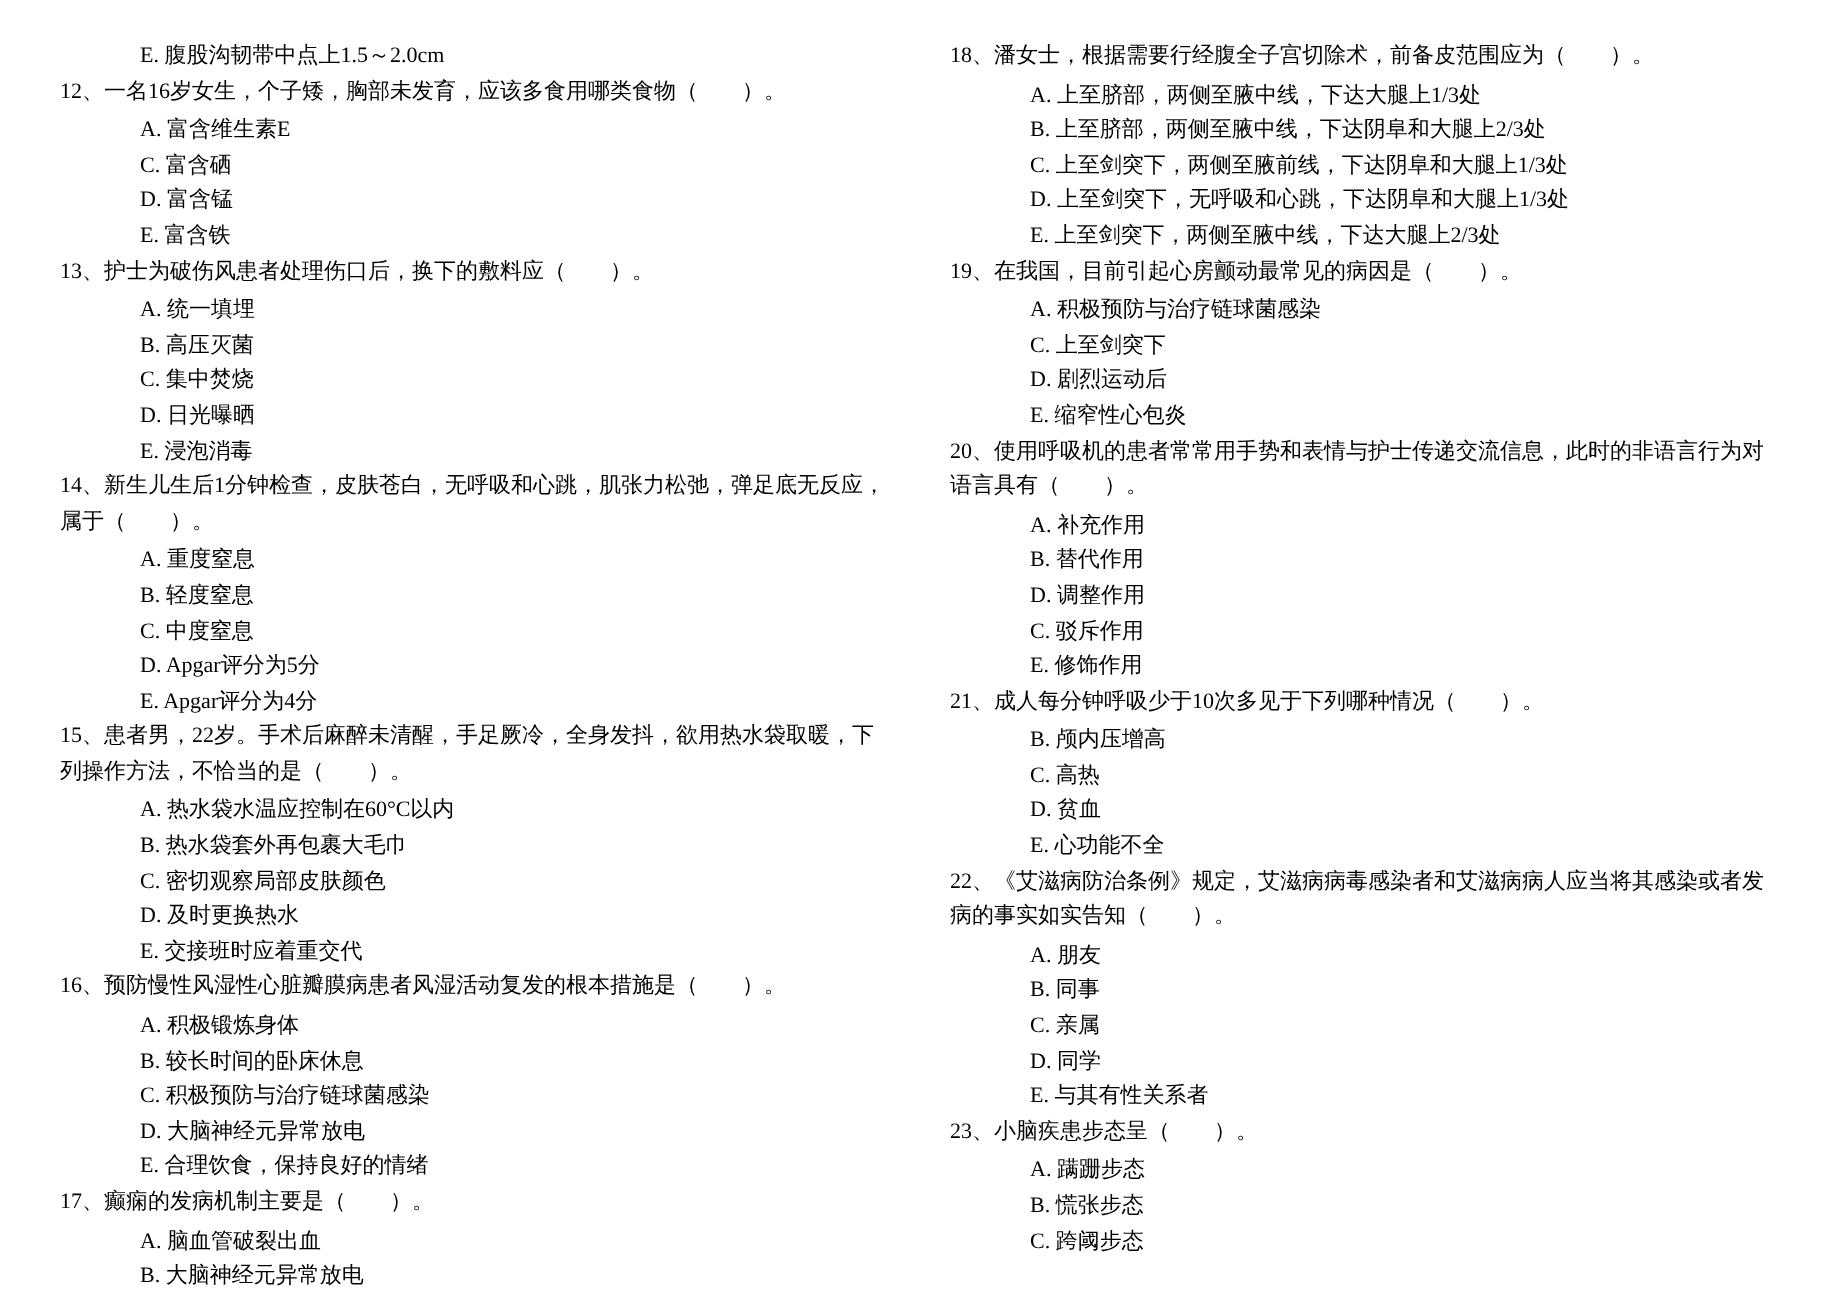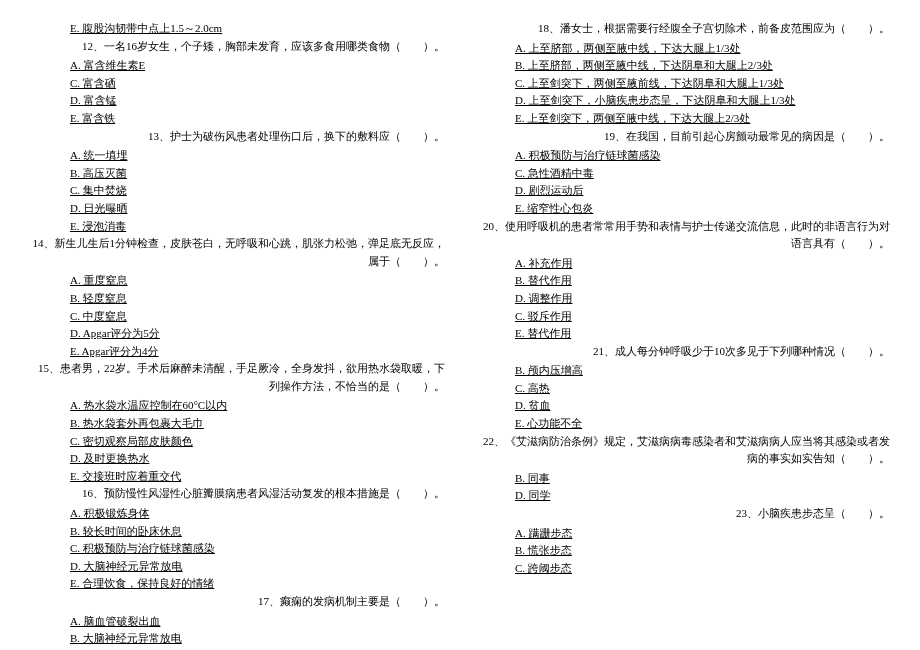--- a/index.html
+++ b/index.html
@@ -16,25 +16,23 @@
   .columns {
     display: flex;
     gap: 30px;
   }
   .col {
     flex: 1;
     min-width: 0;
   }
   .q {
     margin-bottom: 2px;
-    text-align: right;
   }
   .opt {
     padding-left: 40px;
-    text-decoration: underline;
   }
 </style>
 </head>
 <body>
 
 <div class="columns">
   <div class="col">
     <div class="opt">E. 腹股沟韧带中点上1.5～2.0cm</div>
     <div class="q">12、一名16岁女生，个子矮，胸部未发育，应该多食用哪类食物（　　）。</div>
     <div class="opt">A. 富含维生素E</div>
@@ -69,40 +67,43 @@
     <div class="opt">A. 脑血管破裂出血</div>
     <div class="opt">B. 大脑神经元异常放电</div>
 
   </div>
 
   <div class="col">
     <div class="q">18、潘女士，根据需要行经腹全子宫切除术，前备皮范围应为（　　）。</div>
     <div class="opt">A. 上至脐部，两侧至腋中线，下达大腿上1/3处</div>
     <div class="opt">B. 上至脐部，两侧至腋中线，下达阴阜和大腿上2/3处</div>
     <div class="opt">C. 上至剑突下，两侧至腋前线，下达阴阜和大腿上1/3处</div>
-    <div class="opt">D. 上至剑突下，小脑疾患步态呈，下达阴阜和大腿上1/3处</div>
+    <div class="opt">D. 上至剑突下，无呼吸和心跳，下达阴阜和大腿上1/3处</div>
     <div class="opt">E. 上至剑突下，两侧至腋中线，下达大腿上2/3处</div>
     <div class="q">19、在我国，目前引起心房颤动最常见的病因是（　　）。</div>
     <div class="opt">A. 积极预防与治疗链球菌感染</div>
-    <div class="opt">C. 急性酒精中毒</div>
+    <div class="opt">C. 上至剑突下</div>
     <div class="opt">D. 剧烈运动后</div>
     <div class="opt">E. 缩窄性心包炎</div>
     <div class="q">20、使用呼吸机的患者常常用手势和表情与护士传递交流信息，此时的非语言行为对语言具有（　　）。</div>
     <div class="opt">A. 补充作用</div>
     <div class="opt">B. 替代作用</div>
     <div class="opt">D. 调整作用</div>
     <div class="opt">C. 驳斥作用</div>
-    <div class="opt">E. 替代作用</div>
+    <div class="opt">E. 修饰作用</div>
     <div class="q">21、成人每分钟呼吸少于10次多见于下列哪种情况（　　）。</div>
     <div class="opt">B. 颅内压增高</div>
     <div class="opt">C. 高热</div>
     <div class="opt">D. 贫血</div>
     <div class="opt">E. 心功能不全</div>
     <div class="q">22、《艾滋病防治条例》规定，艾滋病病毒感染者和艾滋病病人应当将其感染或者发病的事实如实告知（　　）。</div>
+    <div class="opt">A. 朋友</div>
     <div class="opt">B. 同事</div>
+    <div class="opt">C. 亲属</div>
     <div class="opt">D. 同学</div>
+    <div class="opt">E. 与其有性关系者</div>
     <div class="q">23、小脑疾患步态呈（　　）。</div>
     <div class="opt">A. 蹒跚步态</div>
     <div class="opt">B. 慌张步态</div>
     <div class="opt">C. 跨阈步态</div>
 
   </div>
 </div>
 
 </body></html>

